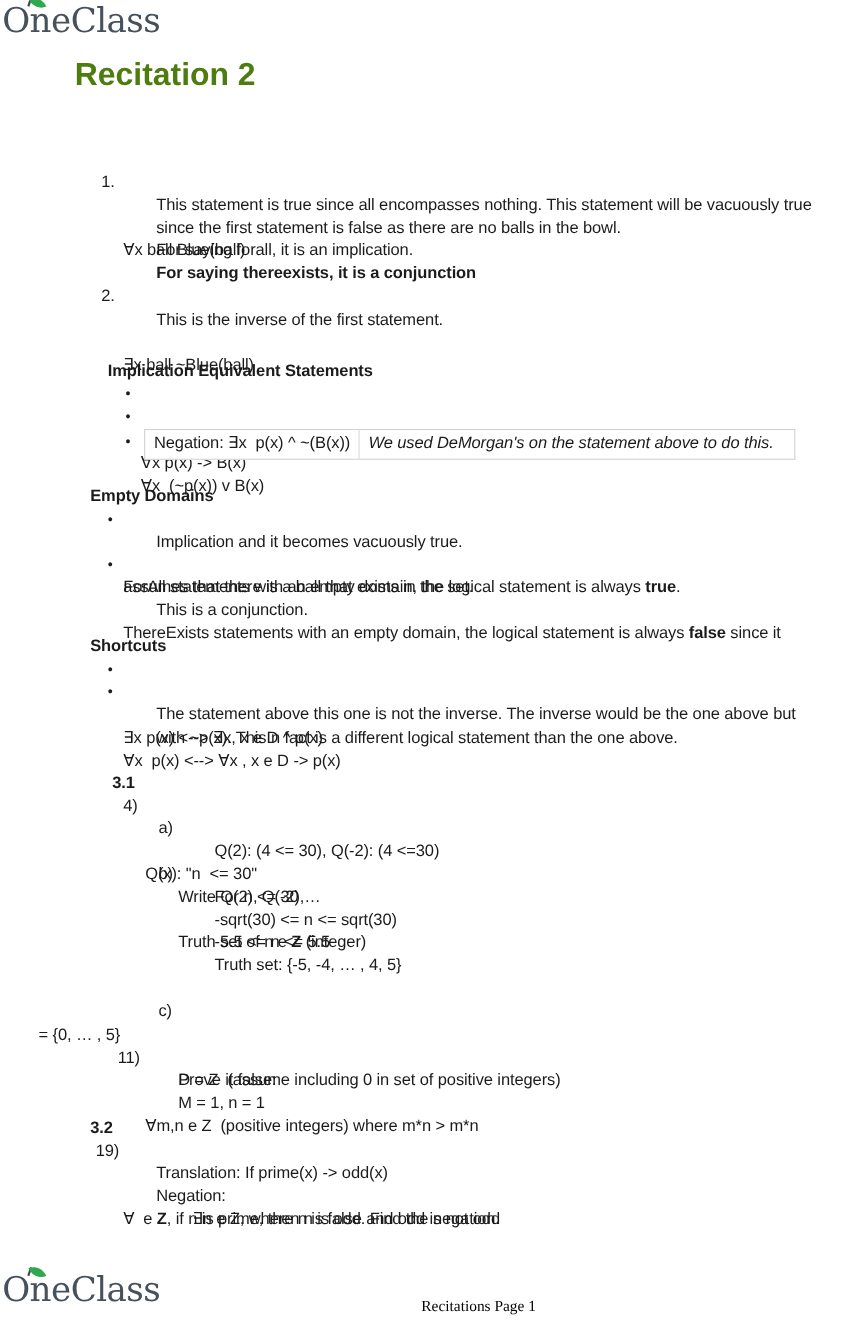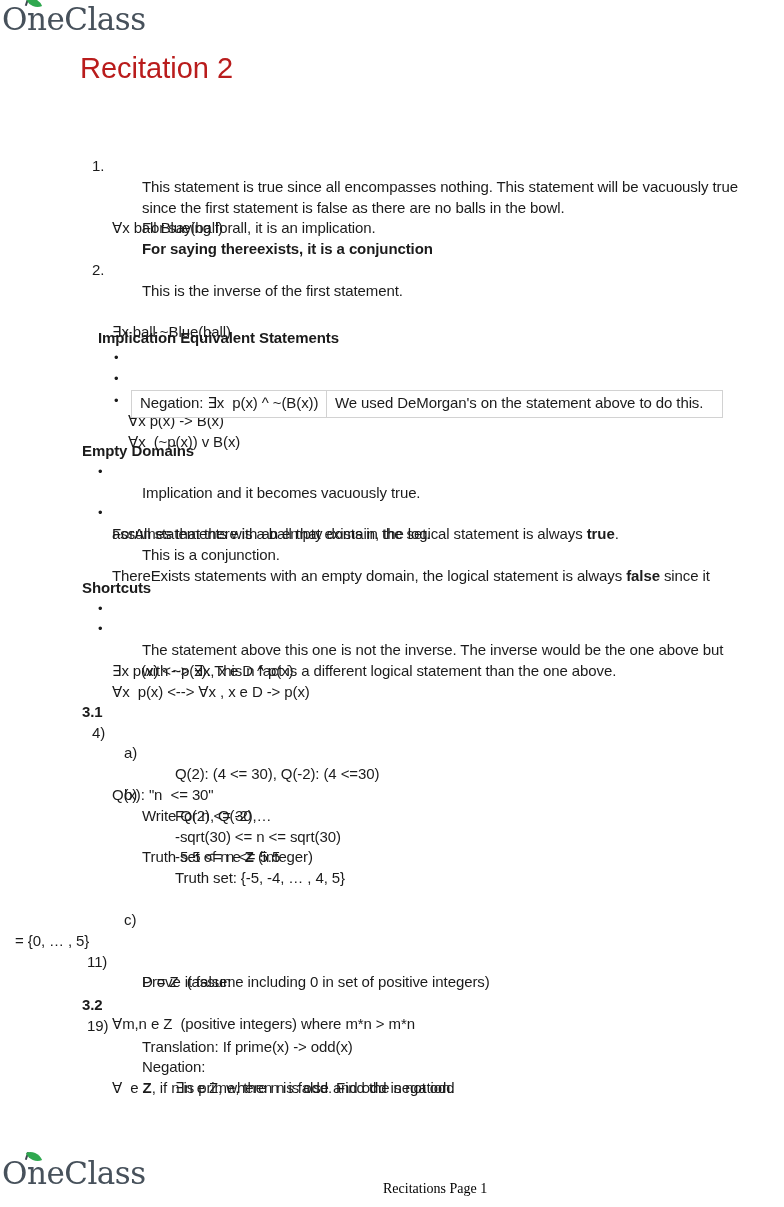--- a/index.html
+++ b/index.html
@@ -11,50 +11,50 @@
   
   .logo { position:absolute; left:2px; font-family:"DejaVu Serif","Liberation Serif",serif;
           font-size:31px; color:#47515b; letter-spacing:-0.5px; }
   .logo-top { top:1px; }
   .logo-bottom { top:1155px; }
   .leaf { position:absolute; width:12px; height:13px; background:#2fa84f;
           border-radius:0 100% 0 100%; transform:rotate(-24deg); top:-5px; left:26px; }
   .stem { position:absolute; width:2px; height:8px; background:#3c4650;
           transform:rotate(18deg); top:-3px; left:24px; }
   
-  .title { position:absolute; left:80px; top:52px; font-size:29px; font-weight:400;
-           color:#b91c1c; letter-spacing:0; }
+  .title { position:absolute; left:68px; top:52px; font-size:29px; font-weight:700;
+           color:#4d7c0f; letter-spacing:0; }
   
   .doc { position:absolute; top:156px; left:0; width:784px; }
   .line { position:relative; height:20.8px; line-height:20.8px; font-size:15px;
           white-space:pre; letter-spacing:-0.1px; }
   .marker { position:absolute; top:0; }
   .mk-92  { left:92px; }
   .mk-87  { left:87px; }
   .mk-124 { left:124px; }
   .bullet { left:98px; font-size:13px; }
   .tx-112 { margin-left:112px; }
   .tx-142 { margin-left:142px; }
   .tx-175 { margin-left:175px; }
   .heading { margin-left:82px; font-weight:700; }
   b { font-weight:700; }
   .sec-implication { margin-top:26px;margin-left:16px; }
   .sec-empty      { margin-top:23px; }
   .sec-shortcuts  { margin-top:12px; }
-  .sec-31         { margin-top:20px; }
+  .sec-31         { margin-top:20px;padding-left:20px; }
   .gap-blank      { height:21px; }
   .sec-32         { margin-top:2px; }
   
   .boxrow { position:relative; height:28px; }
   .boxrow .bullet { top:3px; }
   .boxcells { position:absolute; left:115px; top:0; width:592px; display:flex; }
   .cell { border:1px solid #d2d2d2; background:#ffffff; padding:2px 8px 3px 8px;
           font-size:15px; line-height:20.8px; white-space:pre; letter-spacing:-0.1px; }
   .cell-left  { width:178px; }
-  .cell-right { flex:1; border-left:none; }
+  .cell-right { flex:1; border-left:none;font-style:italic; }
   
   .footer-label { position:absolute; left:383px; top:1181px;
                   font-family:"Liberation Serif","DejaVu Serif",serif;
                   font-size:14px; color:#000; }
 </style>
 </head>
 <body>
 
 <div class="page">
 
@@ -153,20 +153,21 @@
       <div class="line">
         <span class="marker mk-124">c)</span>
         <span class="tx-142" style="display:block;">D = Z  (assume including 0 in set of positive integers)</span>
       </div>
       <div class="line"><span class="tx-175" style="display:block;margin-left:15px;">= {0, … , 5}</span></div>
       <div class="line">
         <span class="marker mk-87">11)</span>
         <span class="tx-112" style="display:block;">∀m,n e Z  (positive integers) where m*n &gt; m*n</span>
       </div>
       <div class="line"><span class="tx-142" style="display:block;">Prove it false:</span></div>
+      <div class="line"><span class="tx-142" style="display:block;">M = 1, n = 1</span></div>
     </div>
 
     <div class="sec-32">
       <div class="line heading">3.2</div>
       <div class="line">
         <span class="marker mk-87">19)</span>
         <span class="tx-112" style="display:block;"><span>∀  e </span><b>Z</b><span>, if n is prime, then n is odd. Find the negation.</span></span>
       </div>
       <div class="line"><span class="tx-142" style="display:block;">Translation: If prime(x) -&gt; odd(x)</span></div>
       <div class="line"><span class="tx-142" style="display:block;">Negation:</span></div>

